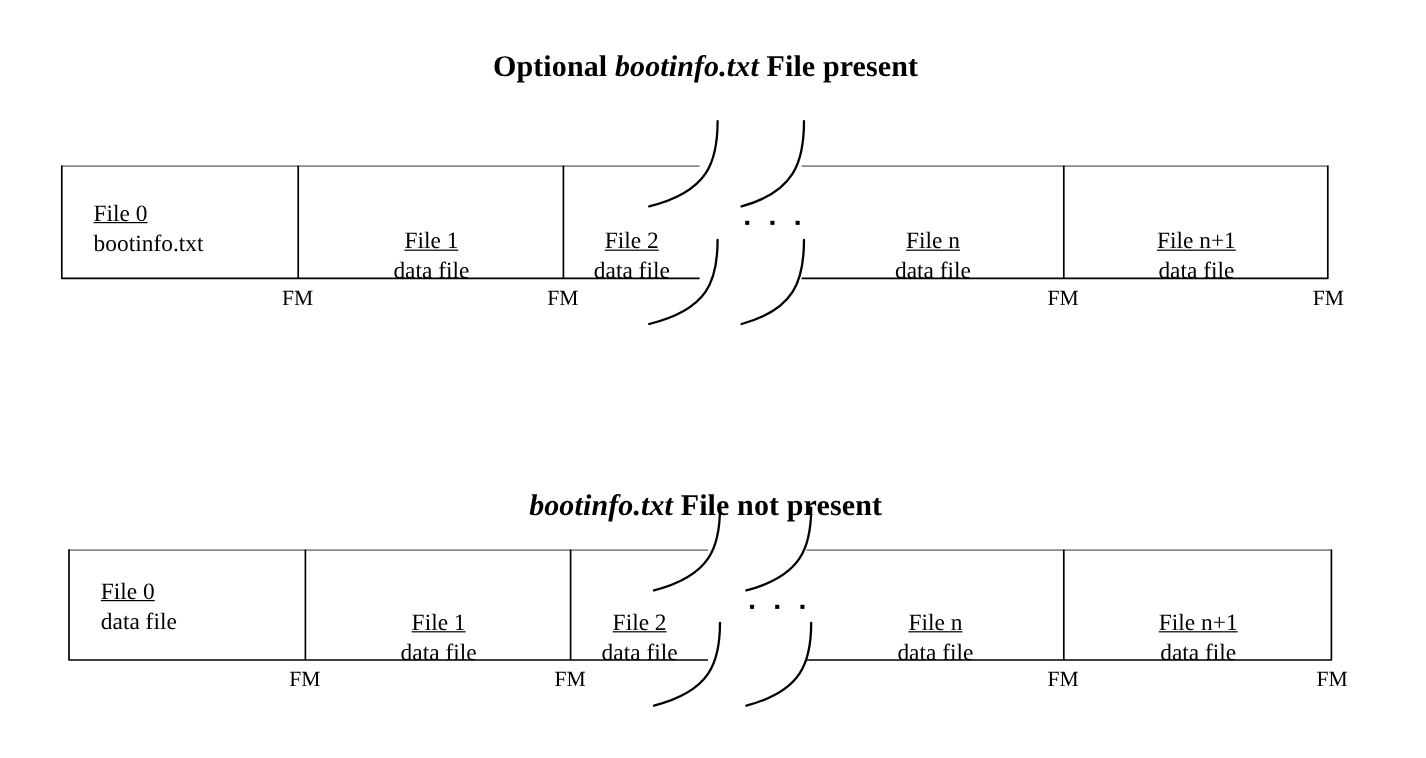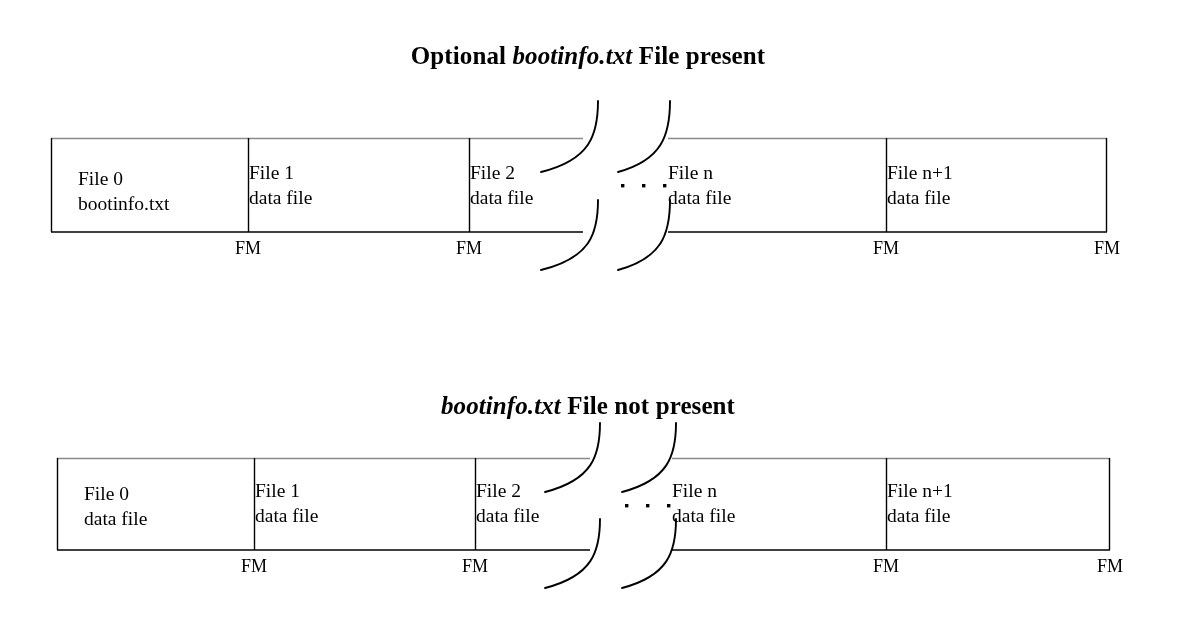--- a/index.html
+++ b/index.html
@@ -29,21 +29,21 @@
     font-size: 25px;
     font-weight: bold;
     letter-spacing: 0.1px;
     white-space: nowrap;
   }
   .diagram-title .em {
     font-style: italic;
     font-weight: bold;
   }
   #title-1 { top: 42px; }
-  #title-2 { top: 392px; }
+  #title-2 { top: 408px; }
 
   svg.tape {
     position: absolute;
     left: 0;
     top: 0;
     width: 1188px;
     height: 632px;
     overflow: visible;
   }
   .edge {
@@ -69,23 +69,23 @@
   .dot {
     fill: #000000;
   }
 
   .cell-text {
     position: absolute;
     font-size: 19.5px;
     line-height: 25px;
     white-space: nowrap;
   }
-  .cell-text .l1 { display: block; }
+  .cell-text .l1 { display: block; text-decoration: underline; }
   .cell-text .l2 { display: block; }
-  .cell-center { text-align: left; }
+  .cell-center { text-align: center; margin-top: 29px; }
   .cell-left { text-align: left; }
 
   .fm-label {
     position: absolute;
     font-size: 18px;
     text-align: center;
     white-space: nowrap;
     width: 60px;
   }
 </style>

